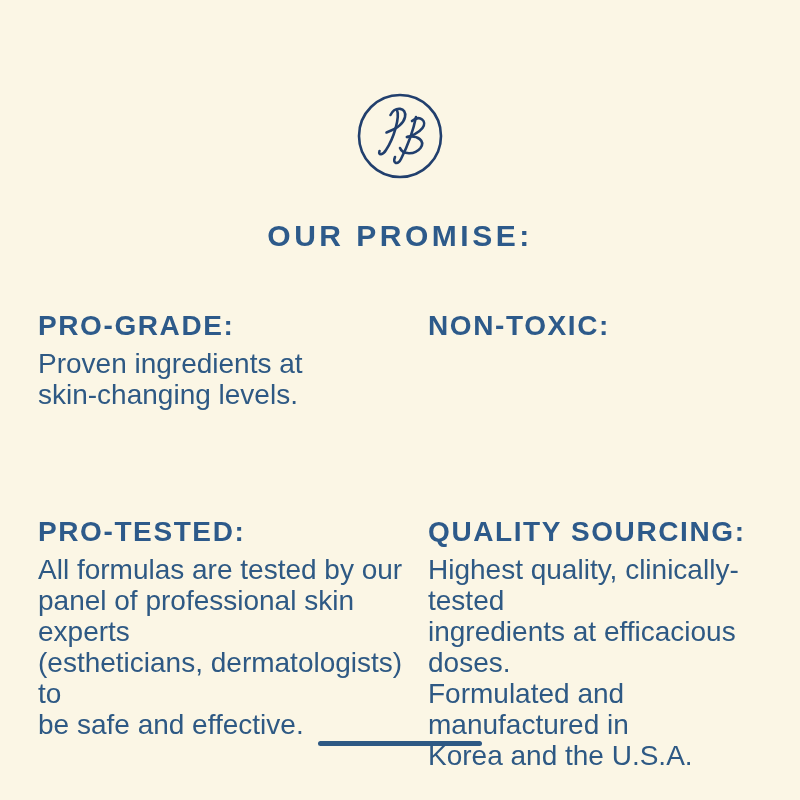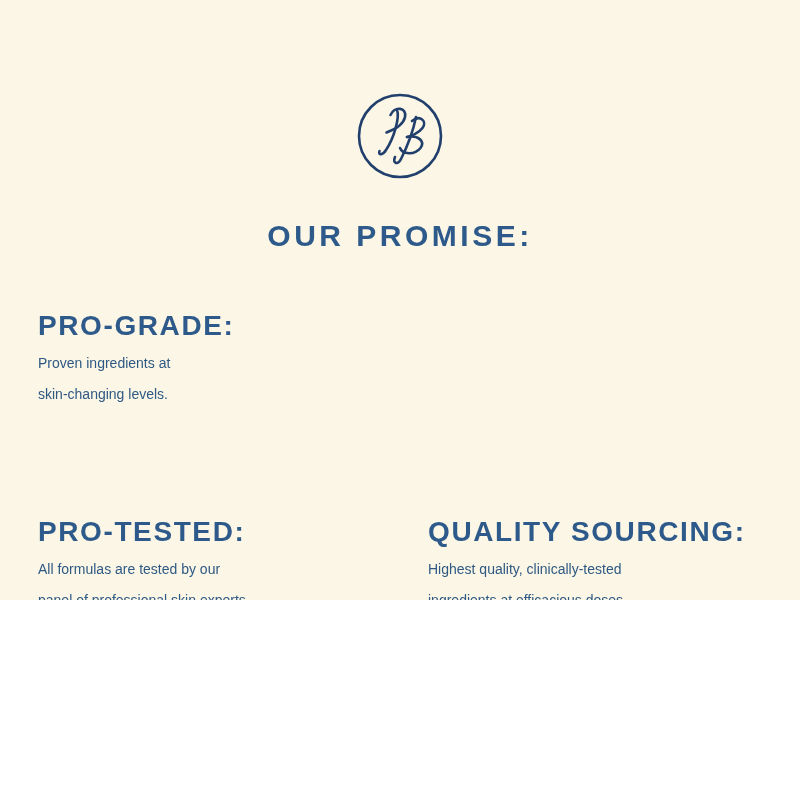--- a/index.html
+++ b/index.html
@@ -1,19 +1,19 @@
 <!DOCTYPE html>
 <html><head>
 <meta charset="utf-8">
 <style>
   html, body { margin: 0; padding: 0; }
   .card {
     position: relative;
     width: 800px;
-    height: 600px;
+    height: 800px;
     background: #FBF6E5;
     font-family: "Liberation Sans", sans-serif;
     color: #2D5A8A;
     overflow: hidden;
   }
   .logo {
     position: absolute;
     top: 93px;
     left: 357px;
     width: 86px;
@@ -40,21 +40,21 @@
   .section h2 {
     margin: 0 0 6px 0;
     font-size: 28px;
     font-weight: 700;
     letter-spacing: 1.6px;
     color: #2D5A8A;
     white-space: nowrap;
   }
   .section p {
     margin: 0;
-    font-size: 14px;
+    font-size: 28px;
     line-height: 31px;
     font-weight: 400;
     color: #2E5984;
     white-space: pre-line;
   }
   .sec-pro-grade        { left: 38px;  top: 310px; width: 370px; }
   .sec-non-toxic        { left: 428px; top: 310px; width: 350px; }
   .sec-pro-tested       { left: 38px;  top: 516px; width: 380px; }
   .sec-quality-sourcing { left: 428px; top: 516px; width: 360px; }
   .divider {
@@ -89,20 +89,21 @@
 
   <h1 class="page-title">OUR PROMISE:</h1>
 
   <div class="section sec-pro-grade">
     <h2>PRO-GRADE:</h2>
     <p>Proven ingredients at
 skin-changing levels.</p>
   </div>
 
   <div class="section sec-non-toxic">
+    <h2>NON-TOXIC:</h2>
   </div>
 
   <div class="section sec-quality-sourcing">
     <h2>QUALITY SOURCING:</h2>
     <p>Highest quality, clinically-tested
 ingredients at efficacious doses.
 Formulated and manufactured in
 Korea and the U.S.A.</p>
   </div>
 

